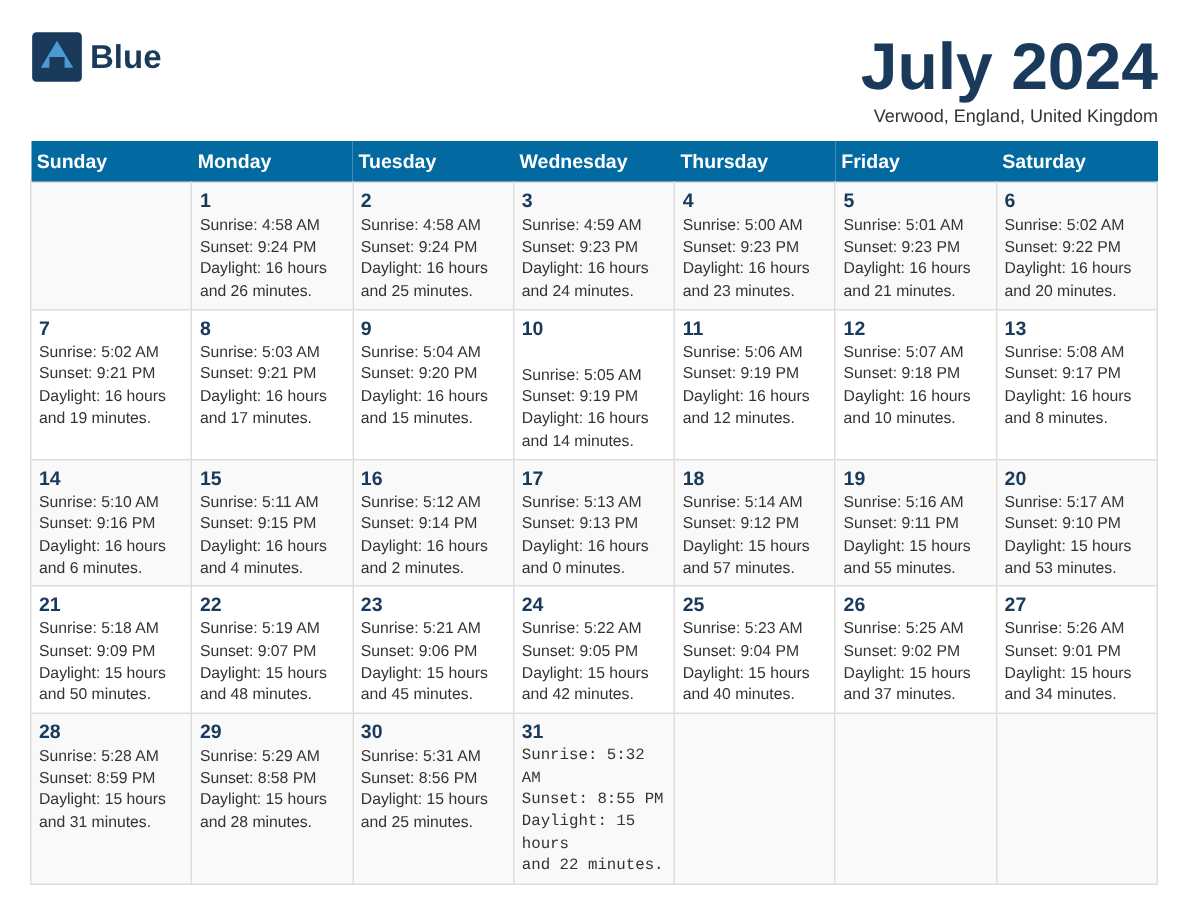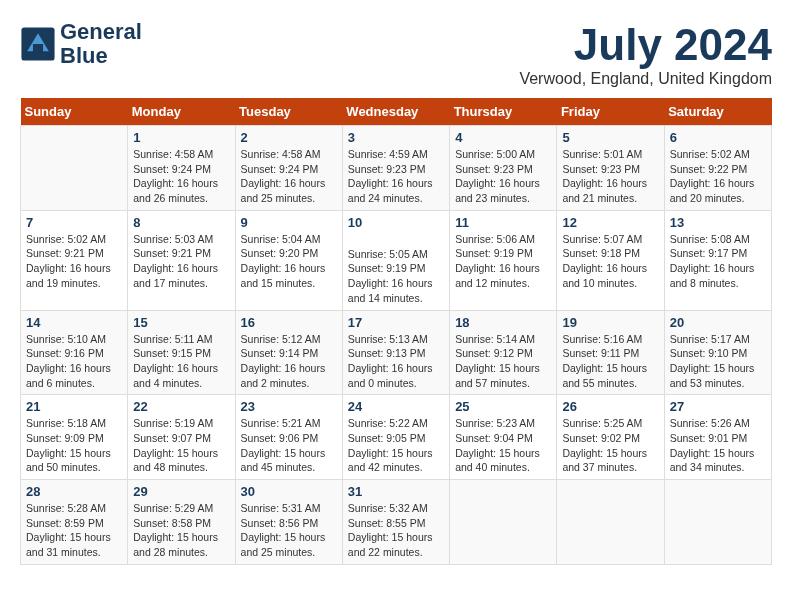--- a/index.html
+++ b/index.html
@@ -33,30 +33,30 @@
     }
     .title-section {
       text-align: right;
     }
     .month-year {
       font-size: 44px;
       font-weight: bold;
       color: #1a3a5c;
     }
     .location {
-      font-size: 16px;
+      font-size: 12px;
       color: #333;
     }
     table {
       width: 100%;
       border-collapse: collapse;
       font-size: 11px;
     }
     thead tr {
-      background-color: #c2410c;
+      background-color: #0369a1;
       color: #fff;
     }
     thead th {
       padding: 6px 4px;
       text-align: left;
       font-size: 13px;
       font-weight: bold;
     }
     tbody tr {
       vertical-align: top;
@@ -89,21 +89,20 @@
 <body>
 
 <div class="header">
   <div class="logo">
     <svg class="logo-icon" viewBox="0 0 50 50">
       <rect x="2" y="2" width="46" height="46" rx="4" fill="#1a3a5c"></rect>
       <polygon points="25,10 40,35 10,35" fill="#4a9ad4"></polygon>
       <rect x="18" y="25" width="14" height="12" fill="#1a3a5c"></rect>
     </svg>
     <div class="logo-text">
-      <div>General</div>
       <div>Blue</div>
     </div>
   </div>
   <div class="title-section">
     <div class="month-year">July 2024</div>
     <div class="location">Verwood, England, United Kingdom</div>
   </div>
 </div>
 
 <table>
@@ -334,21 +333,21 @@
         </td>
         <td>
           <div class="day-number">30</div>
           <div class="day-info" style="white-space: pre-line;">Sunrise: 5:31 AM
 Sunset: 8:56 PM
 Daylight: 15 hours
 and 25 minutes.</div>
         </td>
         <td>
           <div class="day-number">31</div>
-          <div class="day-info" style="white-space: pre-line;">Sunrise: 5:32 AM
+          <div class="day-info" style="white-space: pre-line; font-family: Liberation Mono, monospace;">Sunrise: 5:32 AM
 Sunset: 8:55 PM
 Daylight: 15 hours
 and 22 minutes.</div>
         </td>
         <td></td>
         <td></td>
         <td></td>
       </tr>
     </tbody>
 </table>

